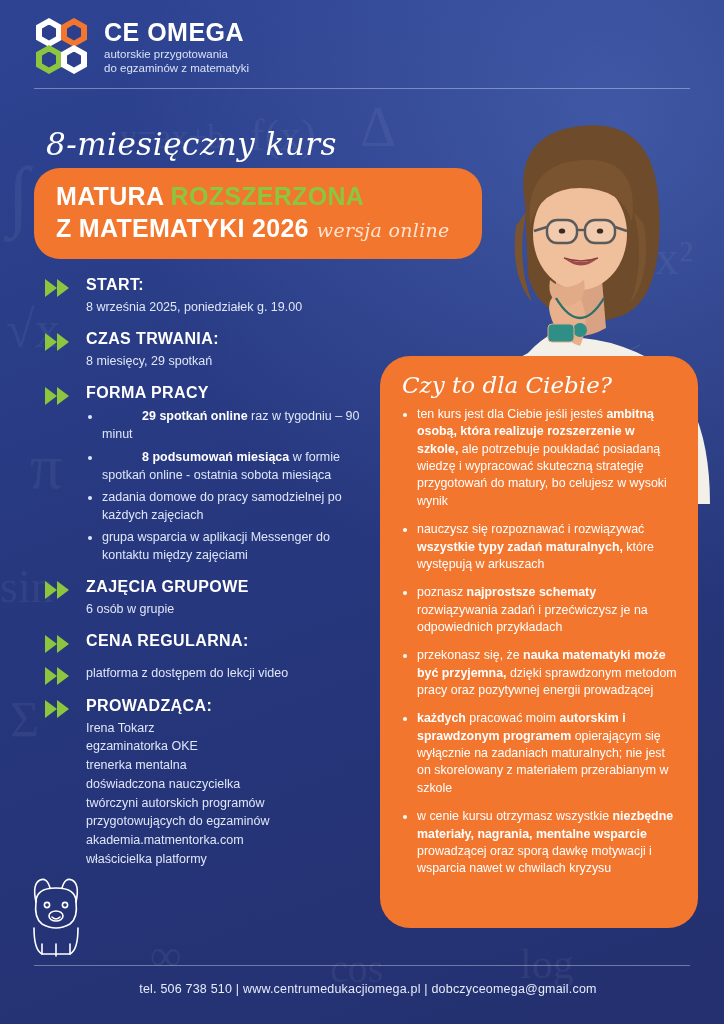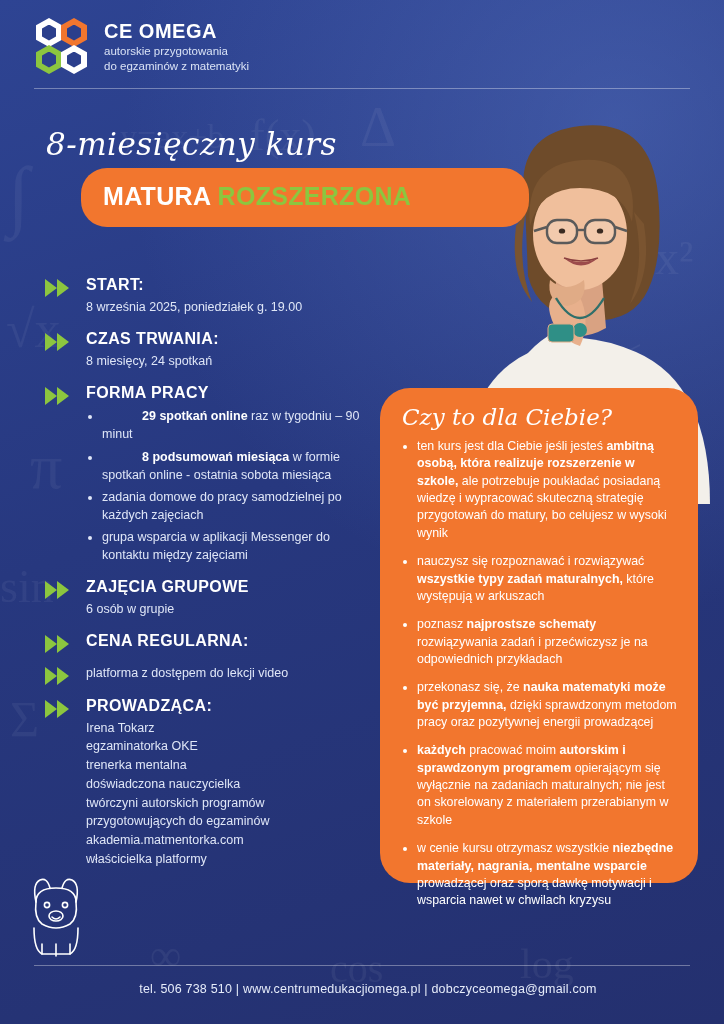--- a/index.html
+++ b/index.html
@@ -41,21 +41,21 @@
   .hex.h2 { left: 27px; top: 0px;  background: #f2762e; }
   .hex.h3 { left: 2px;  top: 27px; background: #8cc63f; }
   .hex.h4 { left: 27px; top: 27px; background: #ffffff; }
   .hex-in {
     position: absolute; width: 14px; height: 16px;
     clip-path: polygon(50% 0%, 100% 25%, 100% 75%, 50% 100%, 0% 75%, 0% 25%);
     background: #2b3f8c;
     left: 6px; top: 6.5px;
   }
   .brand-name {
-    font-size: 20px; font-weight: bold; color: #ffffff; letter-spacing: 0.5px;
+    font-size: 25px; font-weight: bold; color: #ffffff; letter-spacing: 0.5px;
     line-height: 1.05;
   }
   .brand-sub {
     font-size: 11.5px; color: #d9e2f5; line-height: 1.25; margin-top: 2px;
   }
   .header-rule {
     position: absolute; top: 88px; left: 34px; width: 656px; height: 1px;
     background: rgba(255,255,255,0.35);
   }
 
@@ -75,21 +75,20 @@
     color: #ffffff;
     letter-spacing: 0.5px;
   }
 
   
   .banner {
     position: absolute; left: 34px; top: 168px;
     width: 448px; padding: 14px 22px 16px 22px;
     background: #f2762e;
     border-radius: 26px;
-    margin-left: 47px;
   }
   .banner-l1 { font-size: 25px; font-weight: bold; color:#ffffff; letter-spacing:0.3px; line-height:1.15;}
   .banner-l1 .green { color: #8cc63f; }
   .banner-l2 { font-size: 25px; font-weight: bold; color:#ffffff; letter-spacing:0.3px; line-height:1.2; margin-top:2px;}
   .banner-l2 .script {
     font-family: "DejaVu Serif", serif; font-style: italic; font-weight: normal;
     font-size: 19px; color: #ffe3cf; margin-left: 8px;
   }
 
   
@@ -108,22 +107,22 @@
   ul.blk-list { margin: 5px 0 0 16px; padding: 0; }
   ul.blk-list li {
     font-size: 12.5px; color: #dfe6f7; line-height: 1.45; margin-bottom: 4px;
     list-style: disc;
   }
   ul.blk-list li b { color: #ffffff; margin-left: 40px; }
   .blk-lines div { font-size: 12.5px; color: #dfe6f7; line-height: 1.5; }
 
   
   .card {
-    position: absolute; right: 26px; top: 356px; width: 318px; height: 495px;
-    background: #f2762e; border-radius: 30px; padding: 16px 20px 18px 22px; margin-top: 32px;
+    position: absolute; right: 26px; top: 356px; width: 318px; height: 572px;
+    background: #f2762e; border-radius: 30px; padding: 16px 20px 18px 22px;
   }
   .card-title {
     font-family: "DejaVu Serif", serif; font-style: italic;
     font-size: 23px; color: #ffffff; margin-bottom: 8px;
   }
   ul.card-list { margin: 0 0 0 15px; padding: 0; }
   ul.card-list li {
     font-size: 12.4px; color: #ffffff; line-height: 1.4; margin-bottom: 11px;
     list-style: disc;
   }
@@ -238,20 +237,23 @@
       </g>
     </svg>
   </div>
 
   <div class="script-title">8-miesięczny kurs</div>
 
   <div class="banner">
     <div class="banner-l1">
       <span>MATURA </span><span class="green">ROZSZERZONA</span>
     </div>
+    <div class="banner-l2">
+      <span>Z MATEMATYKI 2026</span><span class="script">wersja online</span>
+    </div>
   </div>
 
   <div class="info-col">
 
     <div class="block">
       <span class="arrow">
         <svg width="26" height="20" viewBox="0 0 26 20">
             <path d="M1 1 L13 10 L1 19 Z" fill="#8cc63f"></path>
             <path d="M13 1 L25 10 L13 19 Z" fill="#8cc63f"></path>
           </svg>
@@ -261,21 +263,21 @@
     </div>
 
     <div class="block">
       <span class="arrow">
         <svg width="26" height="20" viewBox="0 0 26 20">
             <path d="M1 1 L13 10 L1 19 Z" fill="#8cc63f"></path>
             <path d="M13 1 L25 10 L13 19 Z" fill="#8cc63f"></path>
           </svg>
       </span>
       <div class="blk-title">CZAS TRWANIA:</div>
-      <div class="blk-text">8 miesięcy, 24 spotkań</div>
+      <div class="blk-text">8 miesięcy, 29 spotkań</div>
     </div>
 
     <div class="block">
       <span class="arrow">
         <svg width="26" height="20" viewBox="0 0 26 20">
             <path d="M1 1 L13 10 L1 19 Z" fill="#8cc63f"></path>
             <path d="M13 1 L25 10 L13 19 Z" fill="#8cc63f"></path>
           </svg>
       </span>
       <div class="blk-title">FORMA PRACY</div>

